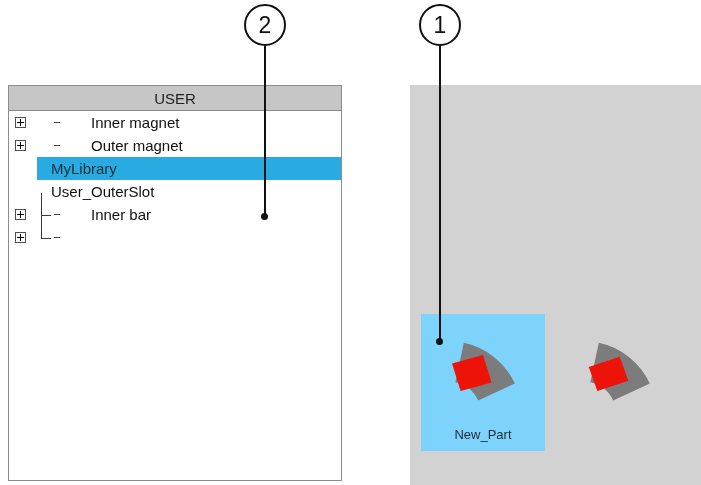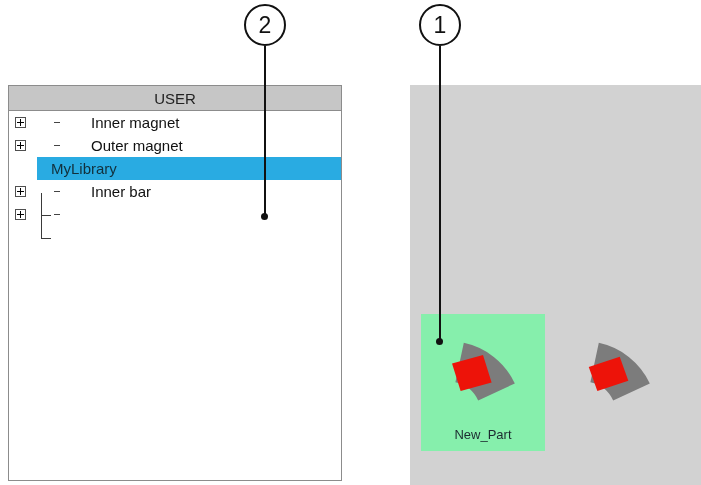--- a/index.html
+++ b/index.html
@@ -56,21 +56,21 @@
   .connector-h { position:absolute; left:32px; width:10px; height:1px; background:#3a3a3a; z-index:3; }
   .connector-h.c1 { top:129px; }
   .connector-h.c2 { top:152px; }
 
   
   .library-panel {
     position:absolute; left:410px; top:85px; width:291px; height:400px;
     background:#d2d2d2; z-index:1;
   }
   .tile { position:absolute; top:229px; width:124px; height:137px; }
-  .tile.selected { background:#86efac; }
+  .tile.selected { background:#7dd3fc; }
   .tile.t1 { left:11px; }
   .tile.t2 { left:146px; }
   .tile svg { display:block; margin:10px auto 0; }
   .tile-label {
     position:absolute; bottom:9px; left:0; width:100%;
     text-align:center; font-size:13px; color:#1c2a30;
   }
   .tile.t2 .tile-label { color:#111; }
 </style>
 </head>
@@ -99,20 +99,23 @@
       <span class="twig"></span>
       <span class="lbl">Outer magnet</span>
     </div>
 
 
 
     <div class="row child selected">
       <span class="lbl">MyLibrary</span>
     </div>
 
+    <div class="row child">
+      <span class="lbl">User_OuterSlot</span>
+    </div>
 
     <div class="row root">
       <span class="box plus"></span>
       <span class="twig"></span>
       <span class="lbl">Inner bar</span>
     </div>
 
 
     <div class="row root">
       <span class="box plus"></span>

